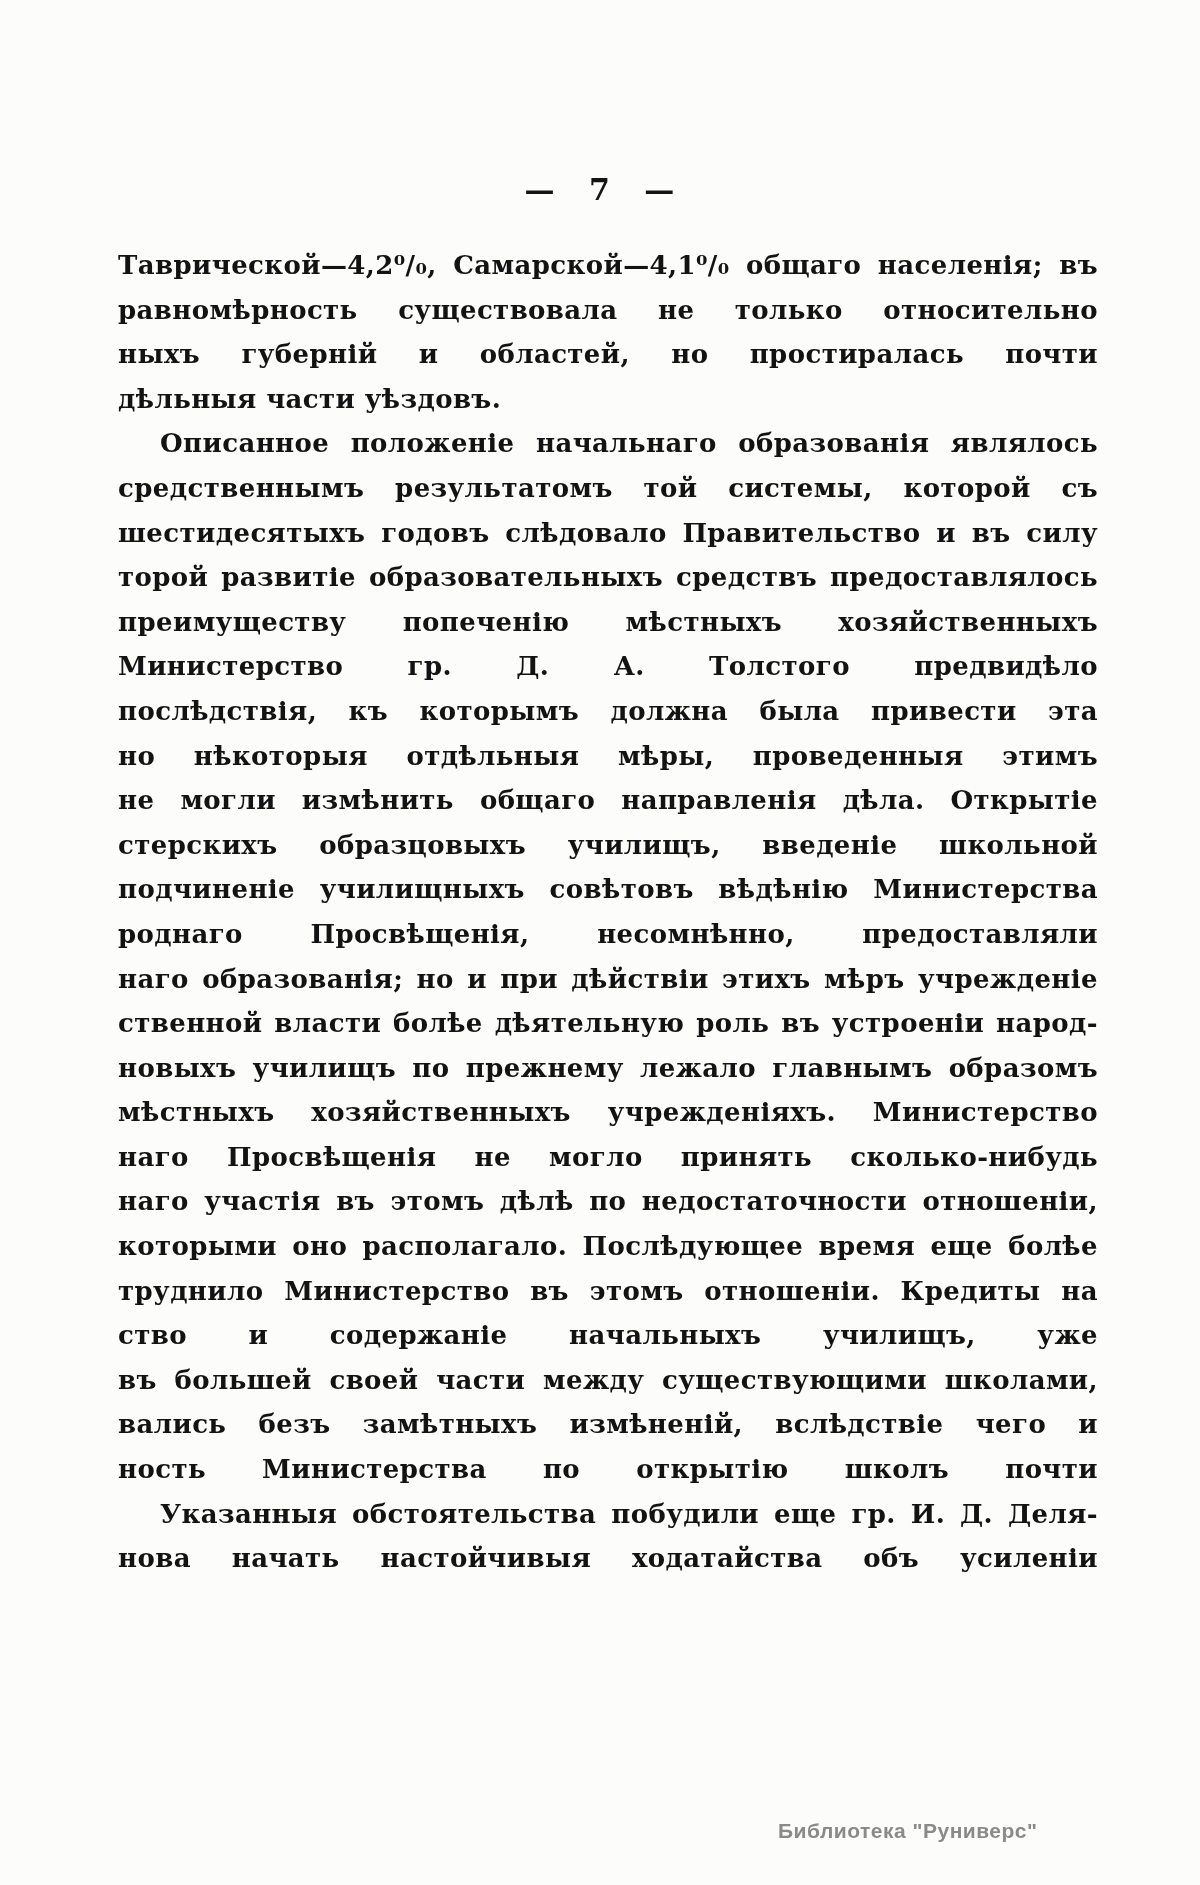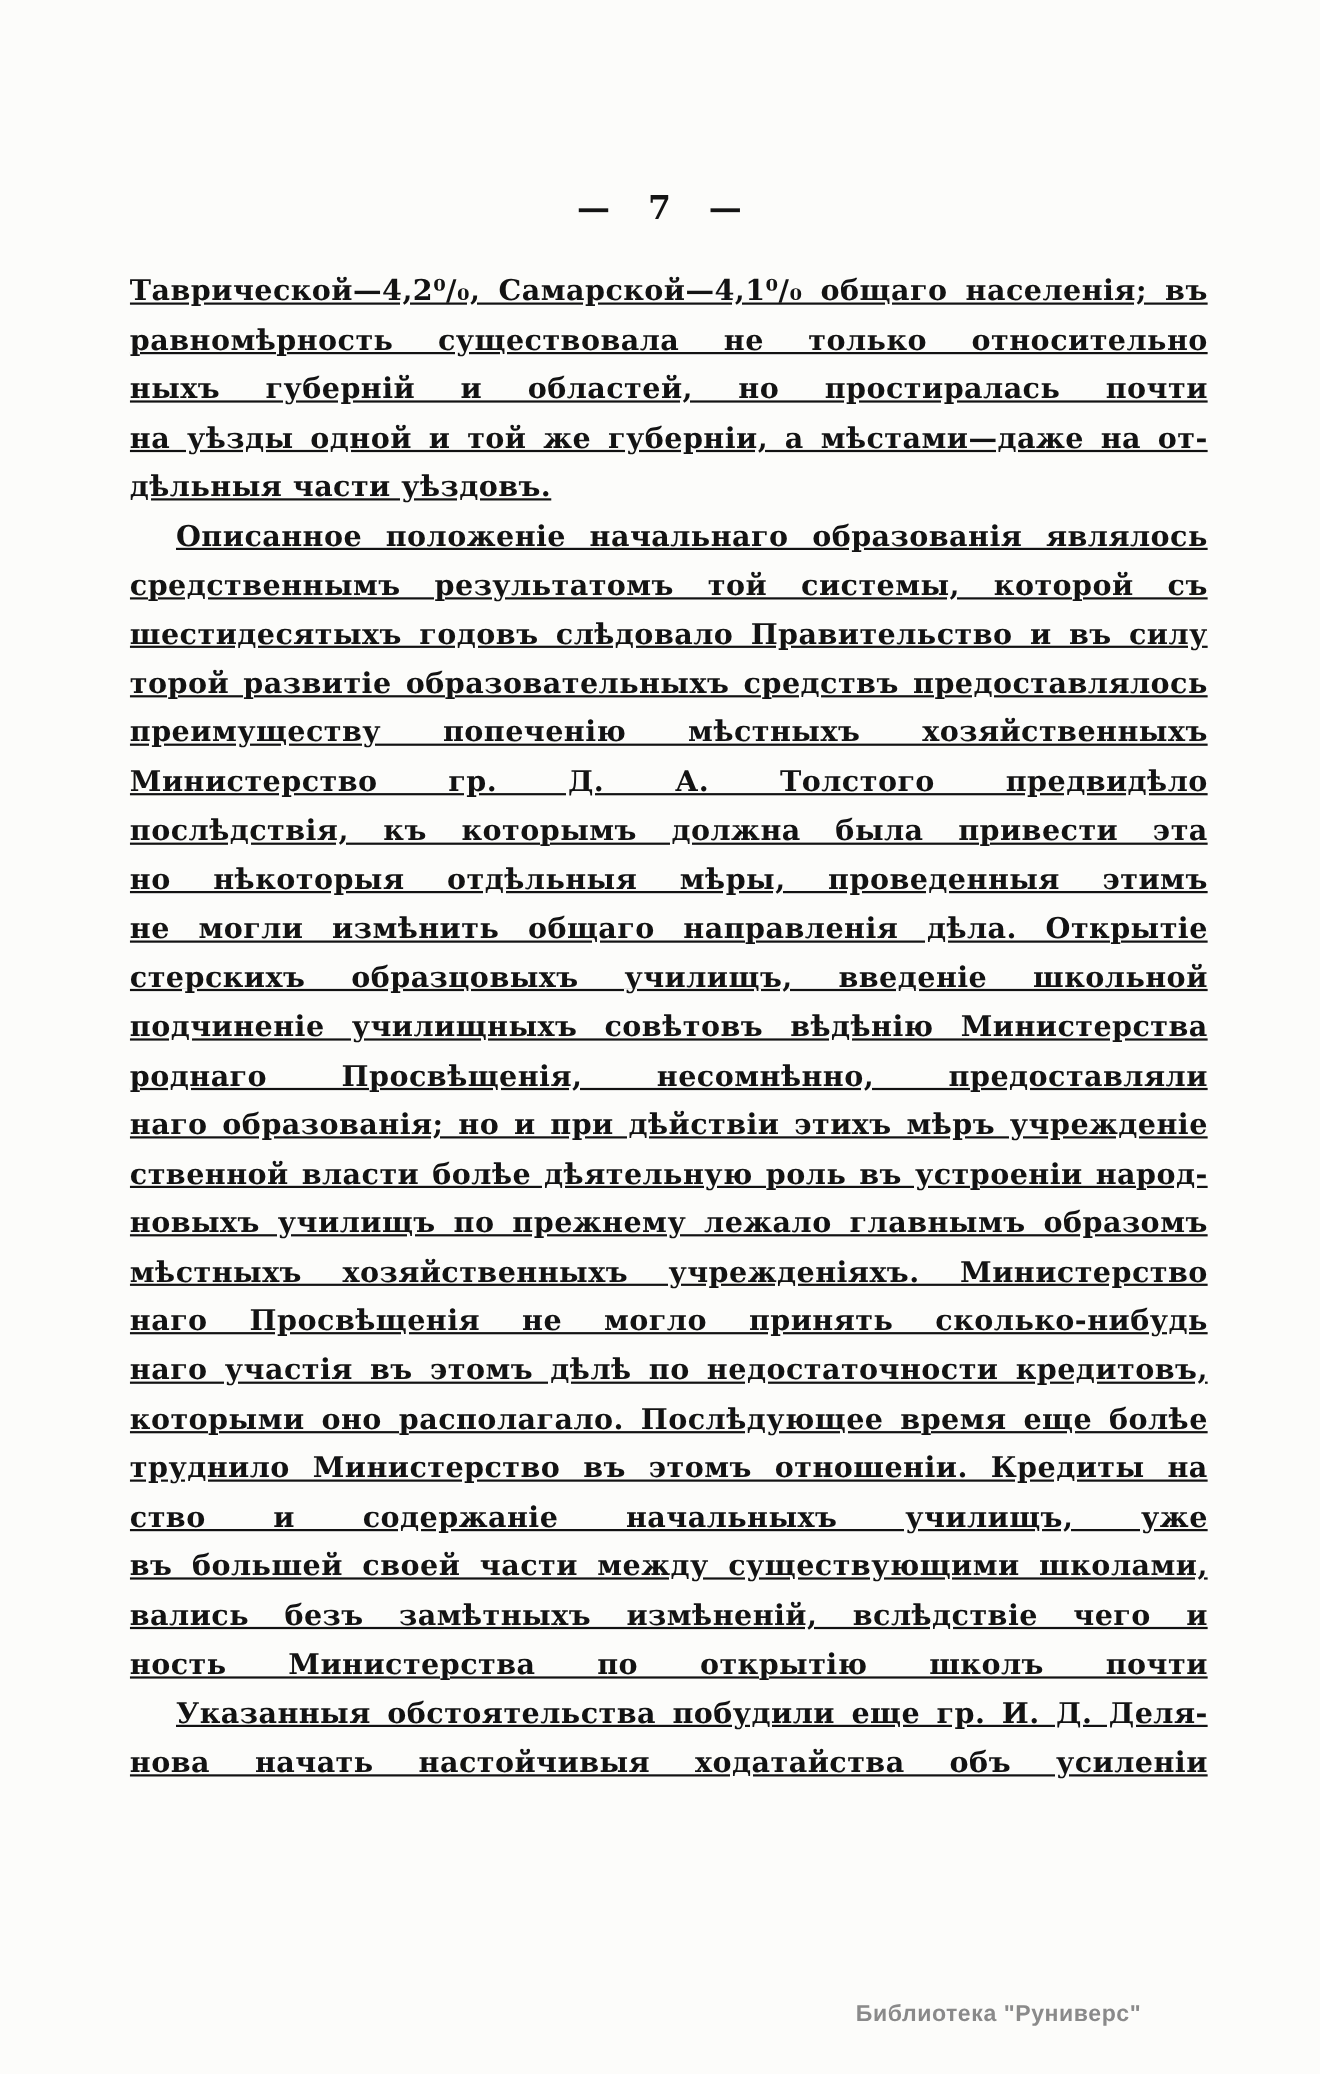--- a/index.html
+++ b/index.html
@@ -26,21 +26,20 @@
     font-weight: bold;
     word-spacing: 22px;
     letter-spacing: 1px;
     color: #141414;
   }
   .text-block {
     position: absolute;
     top: 243px;
     left: 118px;
     width: 980px;
-    text-decoration: underline;
   }
   .line {
     font-size: 26px;
     font-weight: bold;
     line-height: 44.6px;
     height: 44.6px;
     overflow: hidden;
     text-align: justify;
     text-align-last: justify;
     letter-spacing: 0.4px;
@@ -67,40 +66,39 @@
 <body>
 
 <div class="page">
 
   <div class="page-number">— 7 —</div>
 
   <div class="text-block">
     <div class="line">Таврической—4,2⁰/₀, Самарской—4,1⁰/₀ общаго населенія; въ</div>
     <div class="line">равномѣрность существовала не только относительно различ-</div>
     <div class="line">ныхъ губерній и областей, но простиралась почти повсемѣстно</div>
-    <div class="line">на уѣзды одной и той же губерніи, а мѣстами—даже на от-</div>
     <div class="line end">дѣльныя части уѣздовъ.</div>
     <div class="line indent">Описанное положеніе начальнаго образованія являлось непо-</div>
     <div class="line">средственнымъ результатомъ той системы, которой съ начала</div>
     <div class="line">шестидесятыхъ годовъ слѣдовало Правительство и въ силу ко-</div>
     <div class="line">торой развитіе образовательныхъ средствъ предоставлялось по</div>
     <div class="line">преимуществу попеченію мѣстныхъ хозяйственныхъ учрежденій.</div>
     <div class="line">Министерство гр. Д. А. Толстого предвидѣло неблагопріятныя</div>
     <div class="line">послѣдствія, къ которымъ должна была привести эта система;</div>
     <div class="line">но нѣкоторыя отдѣльныя мѣры, проведенныя этимъ Министромъ,</div>
     <div class="line">не могли измѣнить общаго направленія дѣла. Открытіе мини-</div>
     <div class="line">стерскихъ образцовыхъ училищъ, введеніе школьной инспекціи,</div>
     <div class="line">подчиненіе училищныхъ совѣтовъ вѣдѣнію Министерства На-</div>
     <div class="line">роднаго Просвѣщенія, несомнѣнно, предоставляли правитель-</div>
     <div class="line">наго образованія; но и при дѣйствіи этихъ мѣръ учрежденіе</div>
     <div class="line">ственной власти болѣе дѣятельную роль въ устроеніи народ-</div>
     <div class="line">новыхъ училищъ по прежнему лежало главнымъ образомъ на</div>
     <div class="line">мѣстныхъ хозяйственныхъ учрежденіяхъ. Министерство Народ-</div>
     <div class="line">наго Просвѣщенія не могло принять сколько-нибудь значитель-</div>
-    <div class="line">наго участія въ этомъ дѣлѣ по недостаточности кредитовъ,</div>
+    <div class="line">наго участія въ этомъ дѣлѣ по недостаточности отношеніи,</div>
     <div class="line">которыми оно располагало. Послѣдующее время еще болѣе за-</div>
     <div class="line">труднило Министерство въ этомъ отношеніи. Кредиты на устрой-</div>
     <div class="line">ство и содержаніе начальныхъ училищъ, уже распредѣленные</div>
     <div class="line">въ большей своей части между существующими школами, оста-</div>
     <div class="line">вались безъ замѣтныхъ измѣненій, вслѣдствіе чего и дѣятель-</div>
     <div class="line end">ность Министерства по открытію школъ почти прекратилась.</div>
     <div class="line indent">Указанныя обстоятельства побудили еще гр. И. Д. Деля-</div>
     <div class="line">нова начать настойчивыя ходатайства объ усиленіи кредитовъ</div>
   </div>
 

